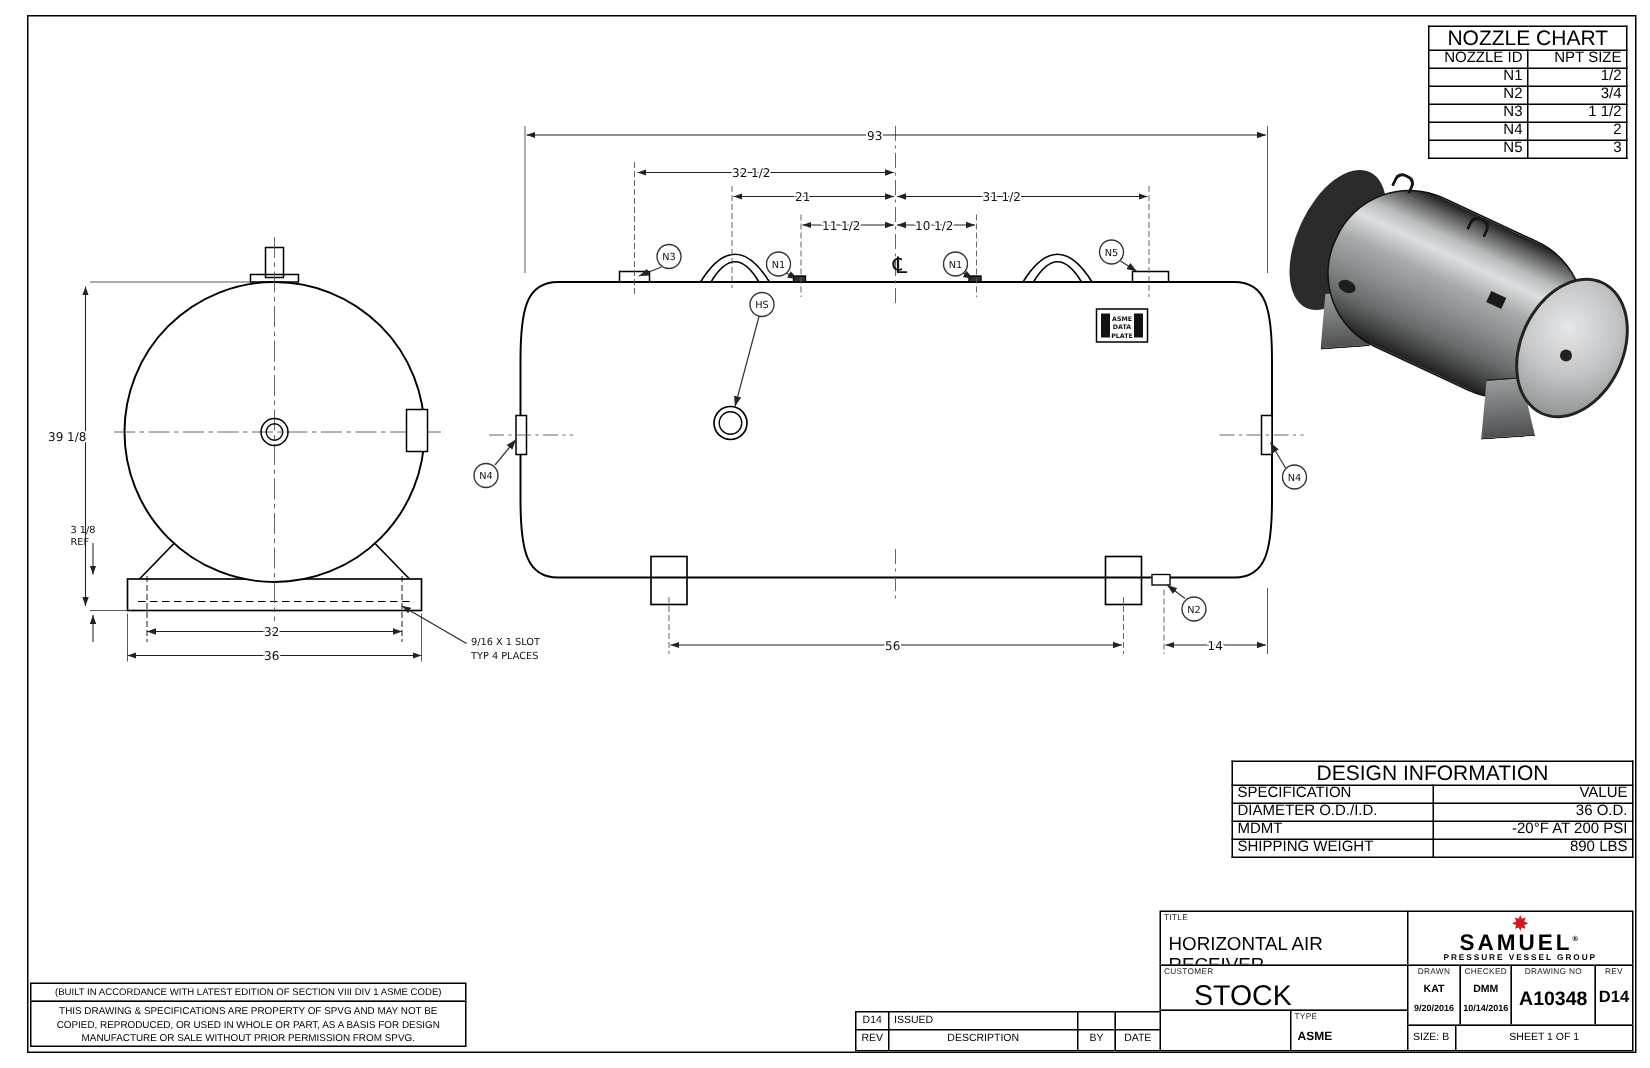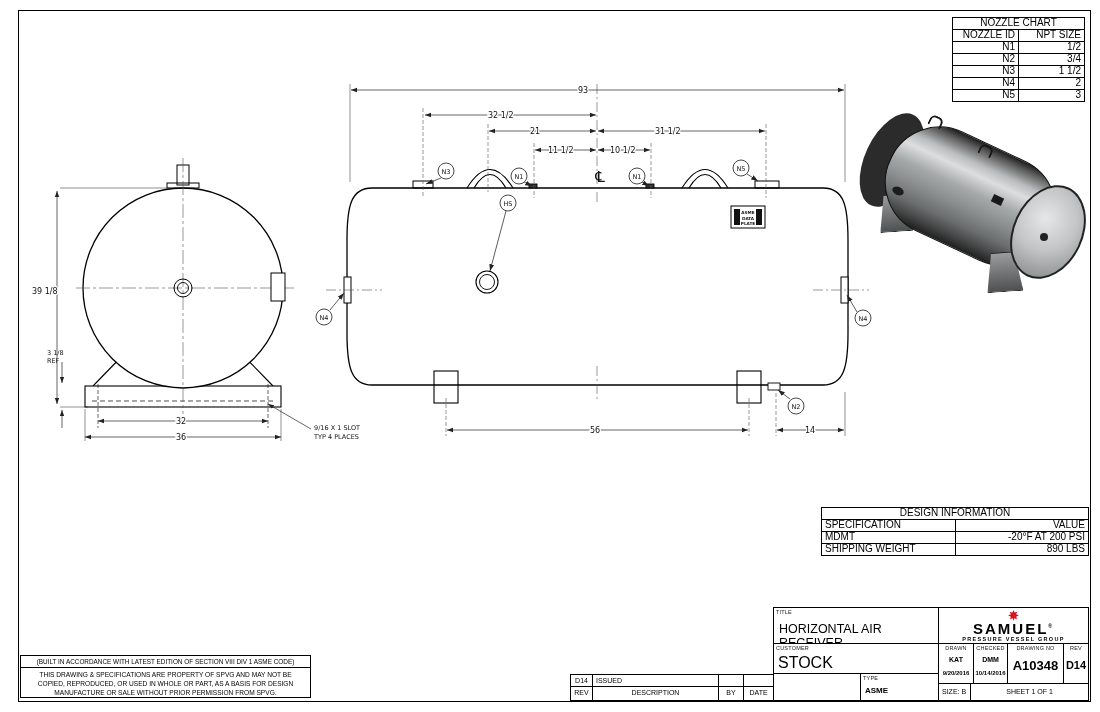--- a/index.html
+++ b/index.html
@@ -9,26 +9,26 @@
   table{border-collapse:collapse;table-layout:fixed}
   td{border:1px solid #000;padding:0 3px;line-height:1.05;overflow:hidden;white-space:nowrap}
   
   .nozzle-chart{left:952px;top:17px;width:133px;font-size:10px}
   .nozzle-chart td{text-align:right;height:11px}
   
   .design-info{left:821px;top:507px;width:268px;font-size:10px}
   .design-info td{height:11px}
   .design-info .spec{width:117px;text-align:left}
   .design-info .val{text-align:right}
-  .tbl-title{text-align:center !important;font-size:10px}
+  .tbl-title{text-align:center !important;font-size:14px}
   
   .cell{position:absolute;border:1px solid #000;background:#fff;box-sizing:border-box}
   .cell .mini{position:absolute;top:1px;left:2px;font-size:5.5px;color:#222;letter-spacing:.2px}
   .tb-title-val{position:absolute;left:5px;top:14px;font-size:12.5px}
-  .tb-customer-val{position:absolute;left:4px;top:10px;font-size:16px}
+  .tb-customer-val{position:absolute;left:22px;top:10px;font-size:19px}
   .tb-type-val{position:absolute;left:4px;top:12px;font-size:8px;font-weight:bold}
   .sig{position:absolute;width:100%;text-align:center}
   .sig-name{top:12px;font-size:7px;font-weight:bold}
   .sig-date{top:26px;font-size:6px;font-weight:bold}
   .big-no{position:absolute;width:100%;text-align:center;top:14px;font-size:13px;font-weight:bold}
   .big-rev{position:absolute;width:100%;text-align:center;top:15px;font-size:11px;font-weight:bold}
   .size-txt{position:absolute;left:3px;top:4px;font-size:7px}
   .sheet-txt{position:absolute;width:100%;text-align:center;top:4px;font-size:7px}
   
   .logo-box{display:flex;flex-direction:column;align-items:center;justify-content:center;height:100%}
@@ -273,20 +273,24 @@
 <table class="abs design-info">
   <tbody>
       <tr>
         <td colspan="2" class="tbl-title">DESIGN INFORMATION</td>
       </tr>
   <tr>
     <td class="spec" style="text-align:left">SPECIFICATION</td>
     <td class="val" style="text-align:right">VALUE</td>
   </tr>
   <tr>
+        <td class="spec">DIAMETER O.D./I.D.</td>
+        <td class="val">36 O.D.</td>
+      </tr>
+  <tr>
         <td class="spec">MDMT</td>
         <td class="val">-20°F AT 200 PSI</td>
       </tr>
   <tr>
         <td class="spec">SHIPPING WEIGHT</td>
         <td class="val">890 LBS</td>
       </tr>
 </tbody>
   </table>
 

